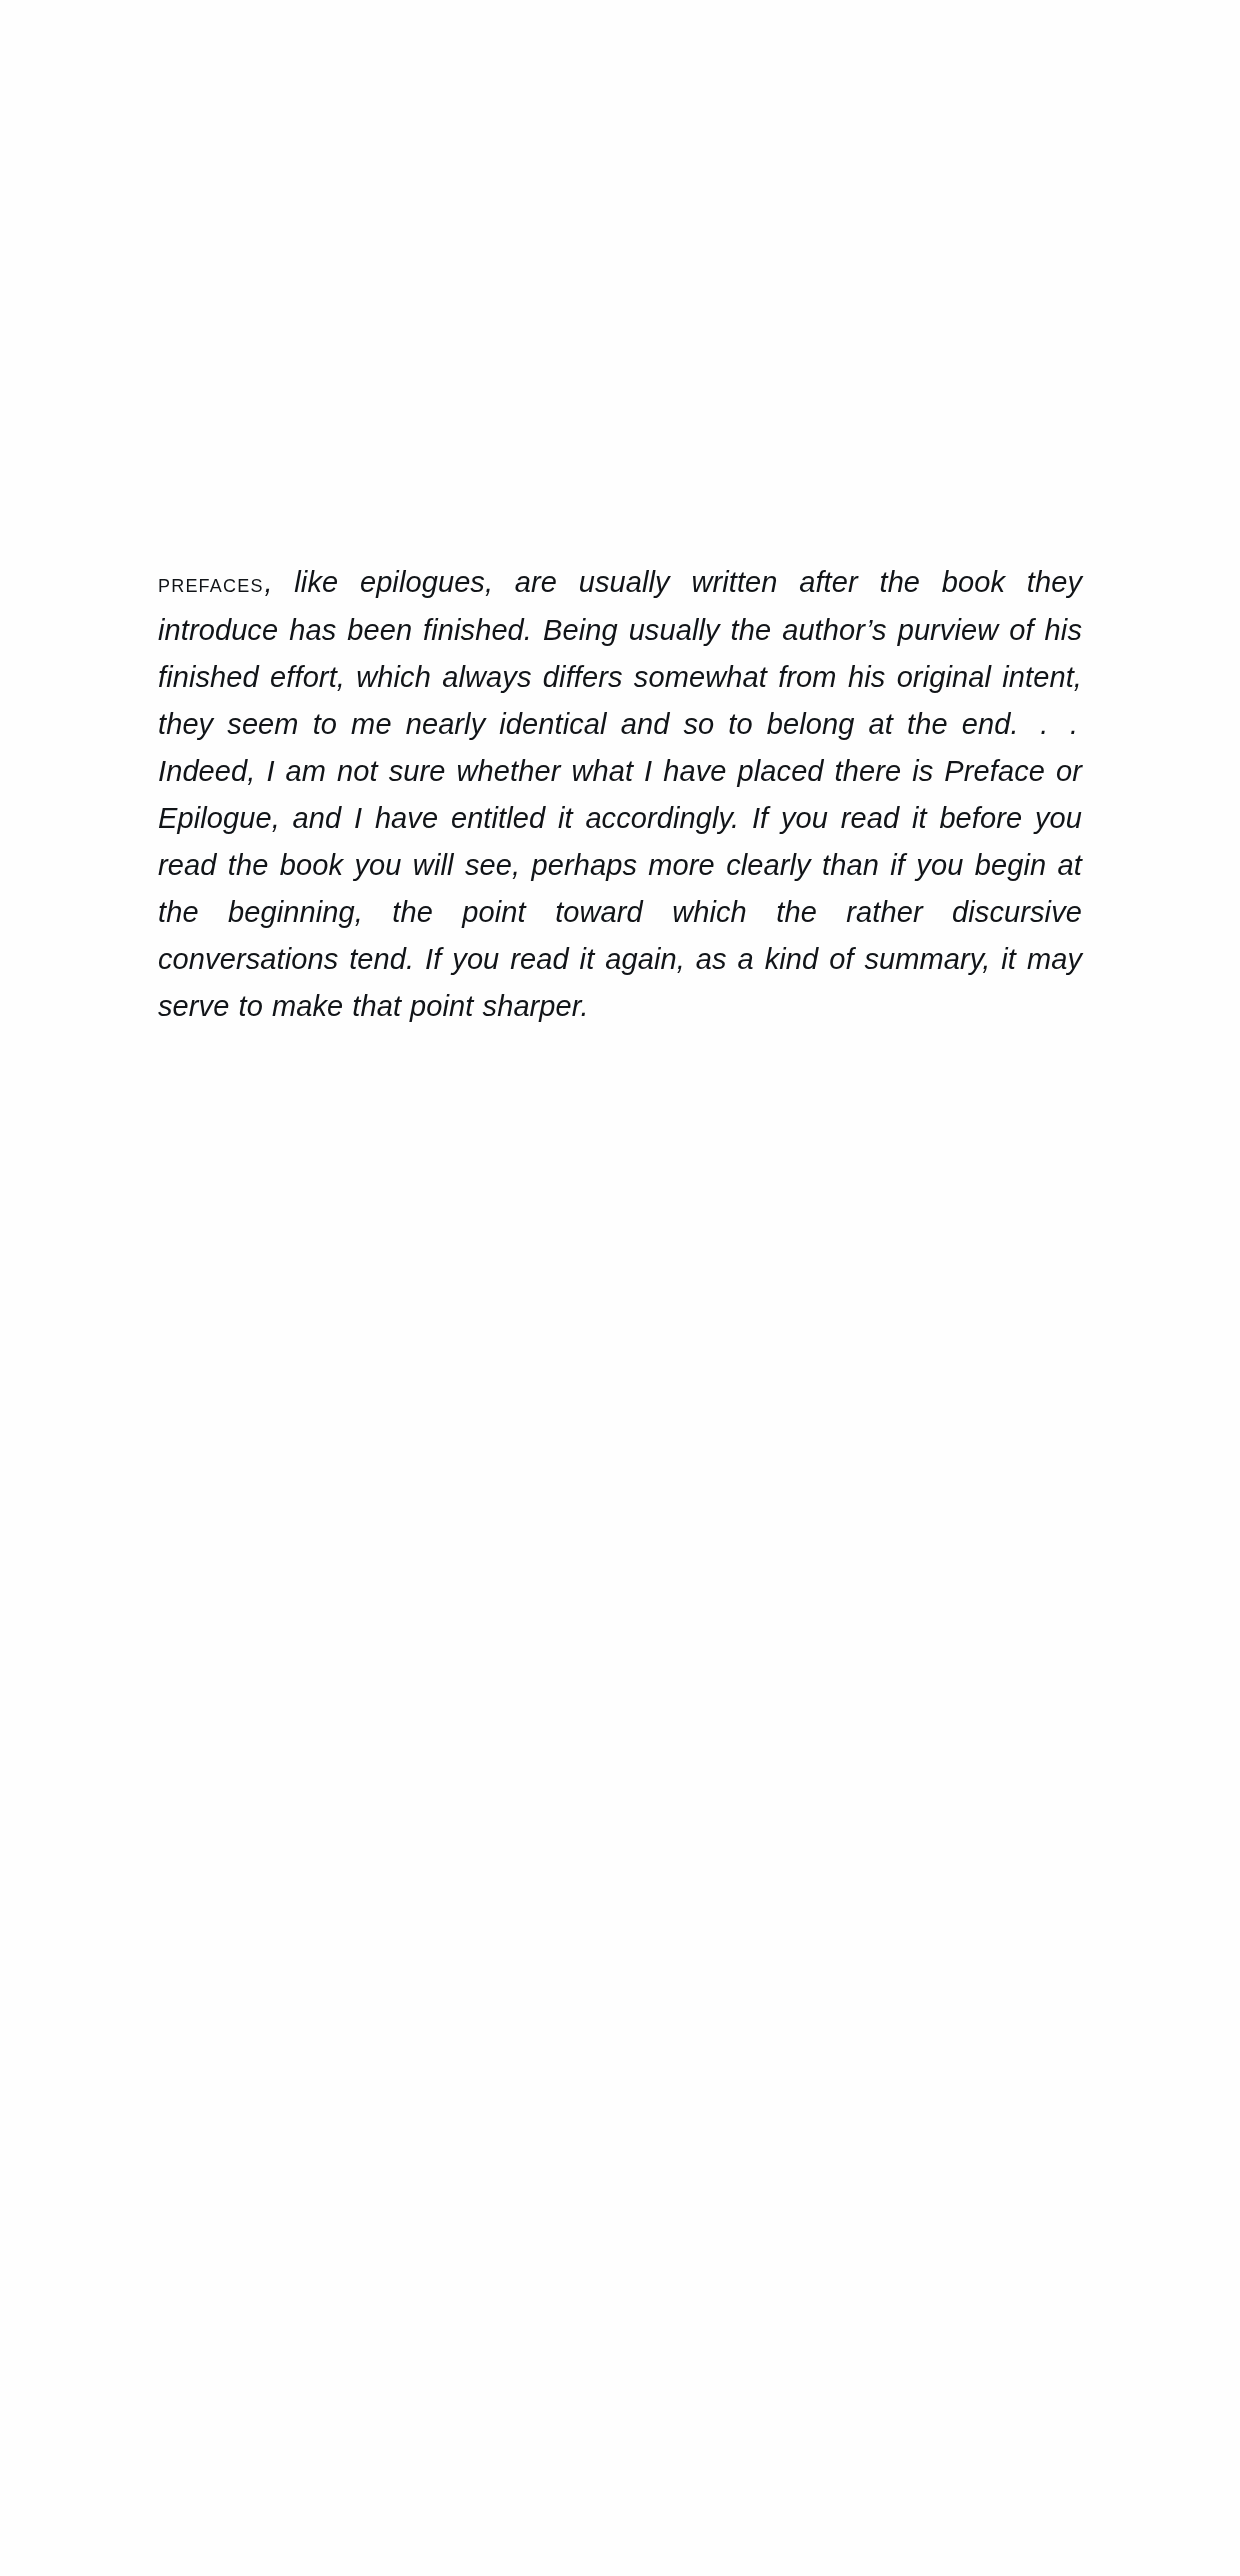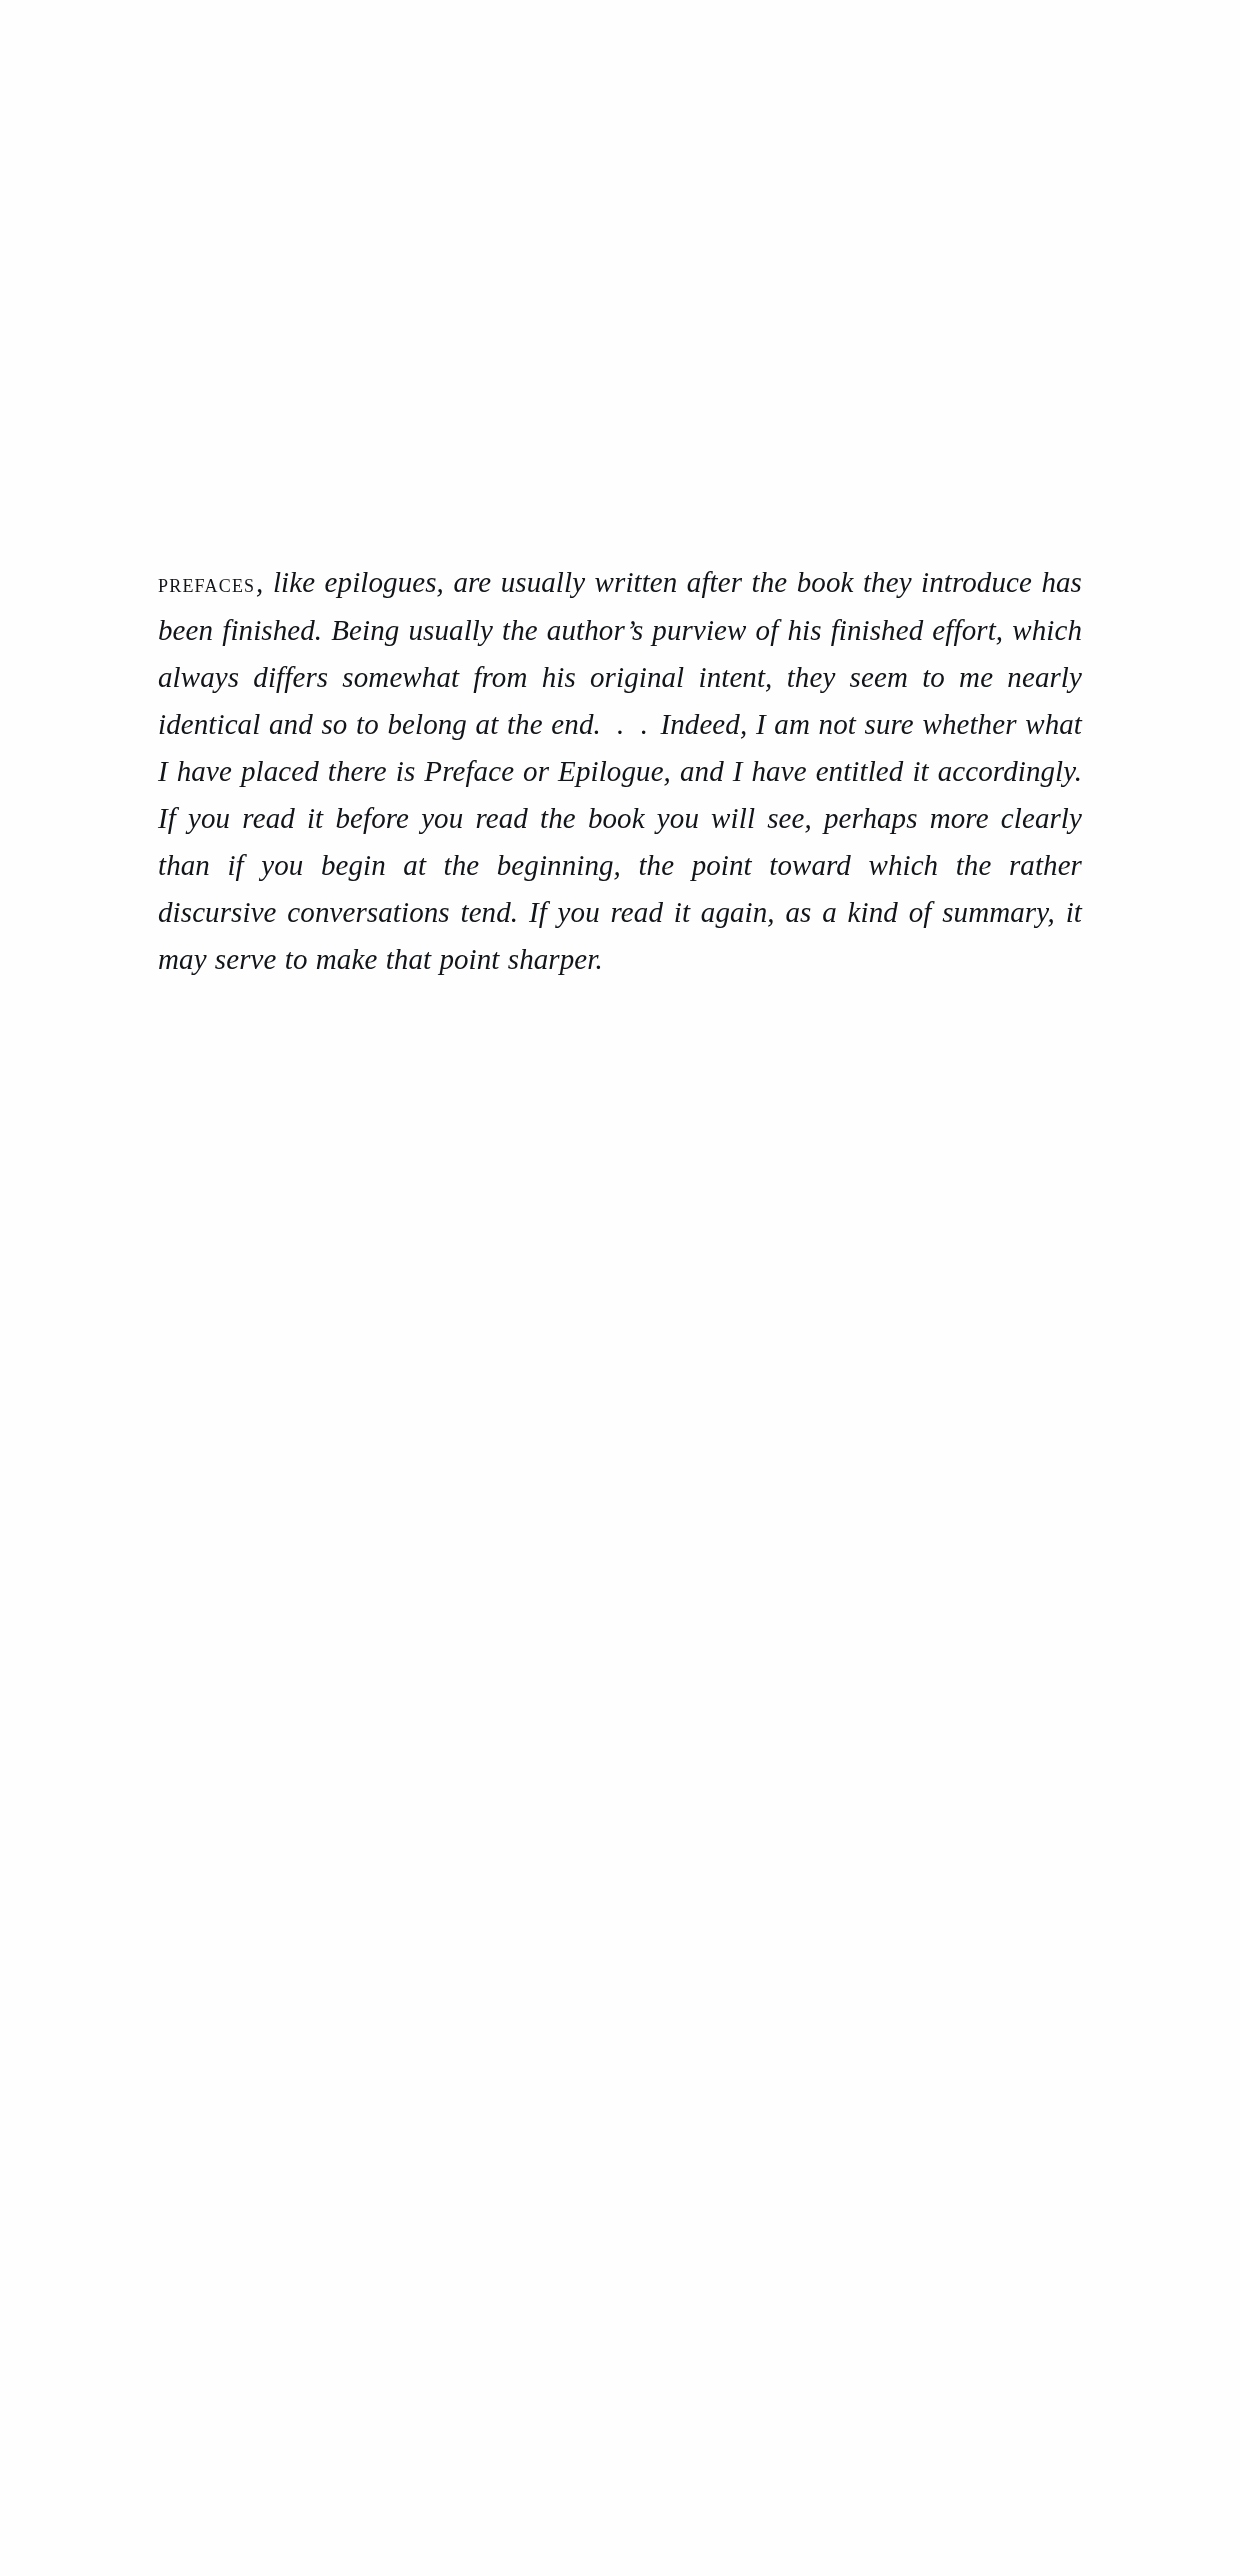--- a/index.html
+++ b/index.html
@@ -25,21 +25,21 @@
   
   .text-block {
     position: absolute;
     left: 158px;
     top: 559px;
     width: 924px;
   }
 
   .para {
     margin: 0;
-    font-family: Liberation Serif, serif;
+    font-family: Liberation Sans, sans-serif;
     font-style: italic;
     font-size: 29px;
     line-height: 47px;
     text-align: justify;
     text-justify: inter-word;
     letter-spacing: 0.1px;
     word-spacing: 0.9px;
     color: #111418;
     hyphens: manual;
   }

